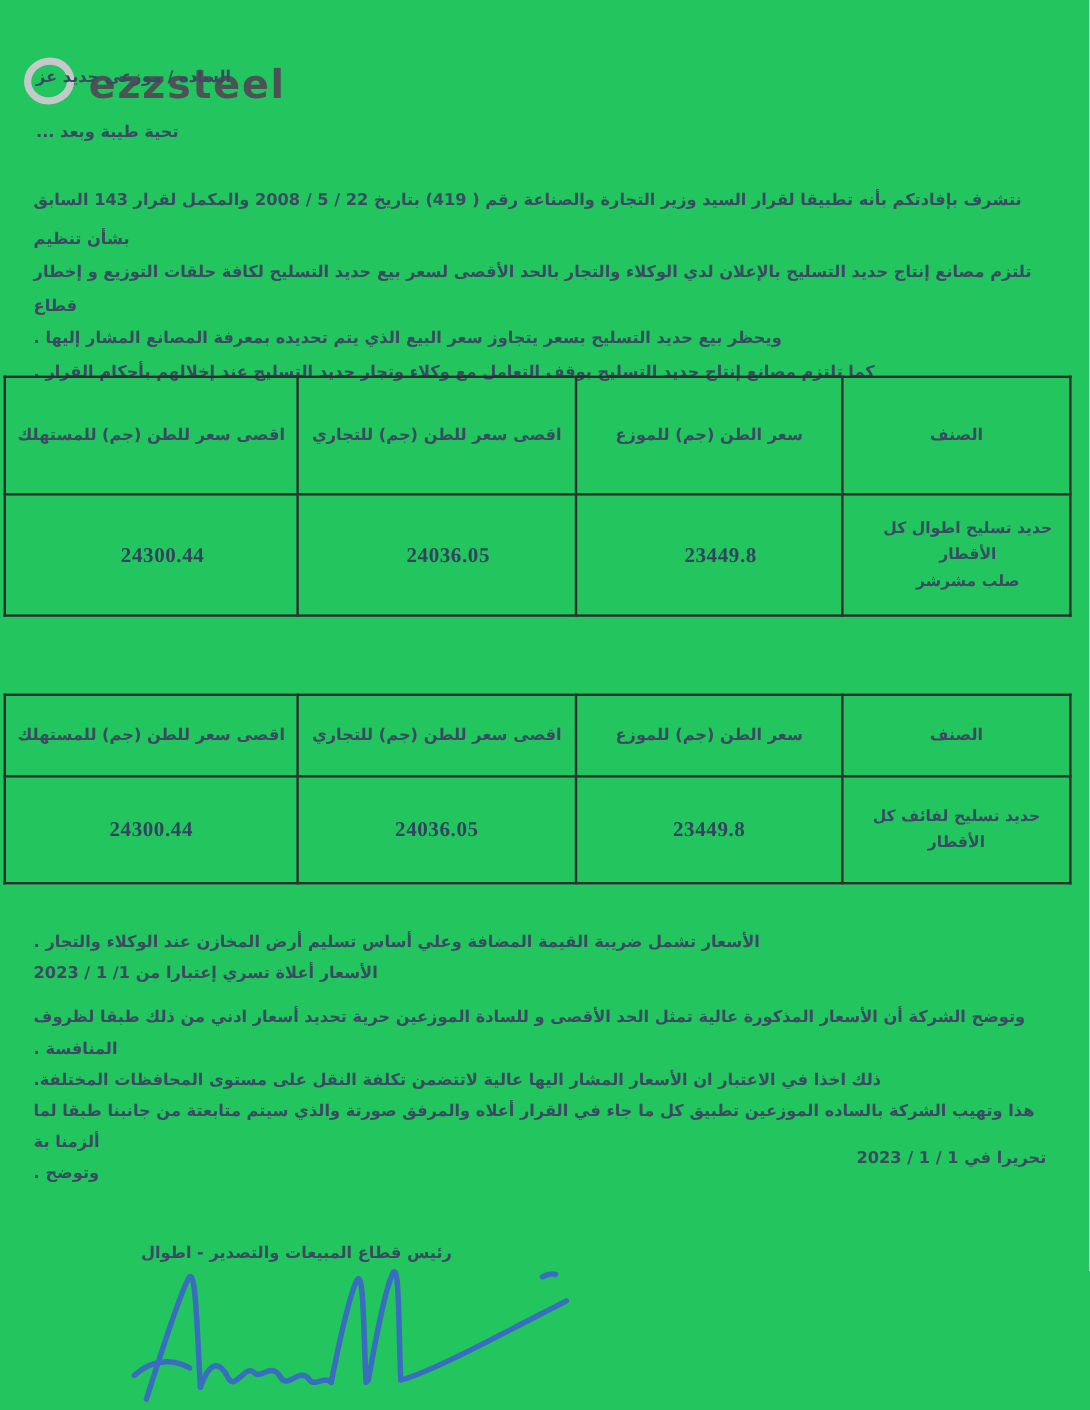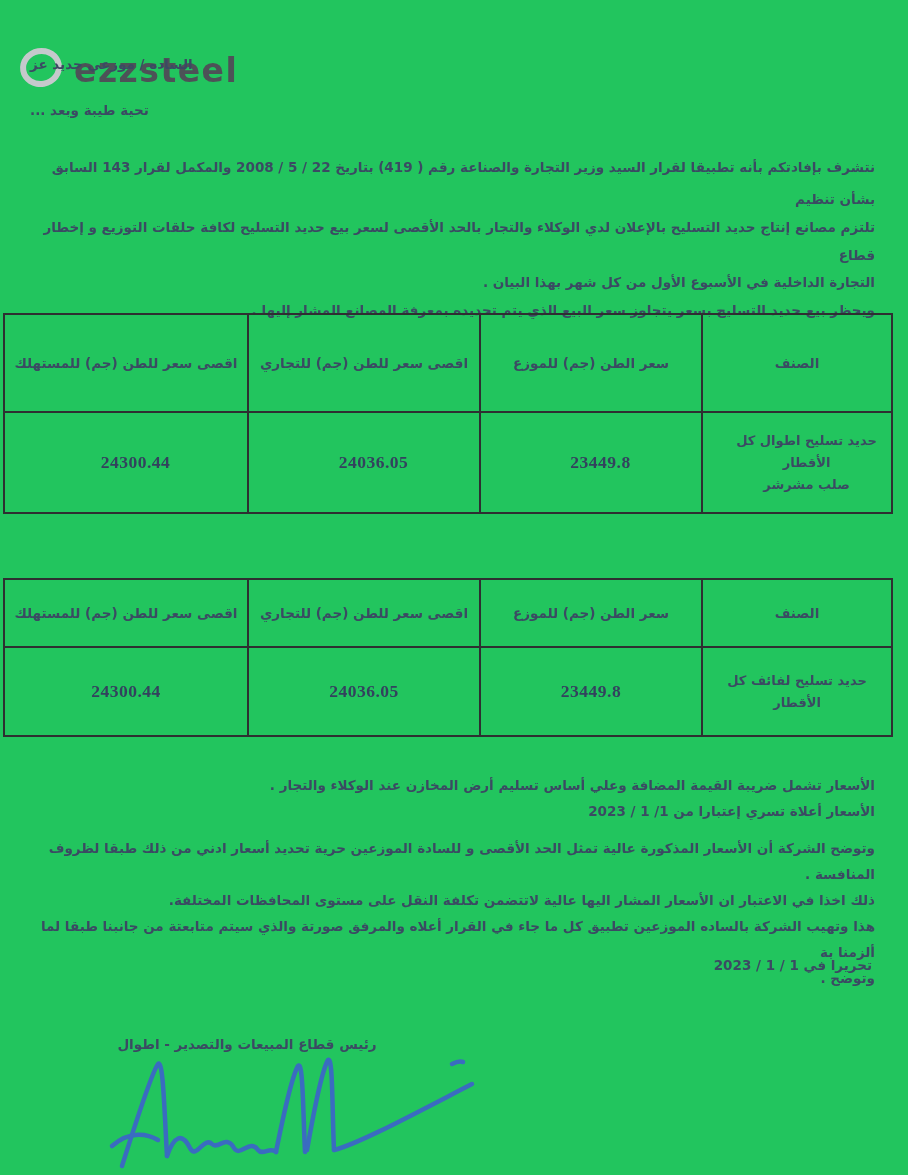--- a/index.html
+++ b/index.html
@@ -22,21 +22,21 @@
   .logo-text {
     margin-left:12px; font-size:33px; font-weight:700; color:#4d5257;
     letter-spacing:1.5px; font-family:"DejaVu Sans", sans-serif;
   }
 
   
   .line { position:absolute; right:36px; left:30px; text-align:left; font-weight:700; font-size:13.5px; }
   .recipient { top:56px; }
   .greeting  { top:102px; }
 
-  .para { position:absolute; right:33px; left:28px; text-align:right; font-weight:700; font-size:13.5px; }
+  .para { position:absolute; right:33px; left:28px; text-align:left; font-weight:700; font-size:13.5px; }
   .intro   { top:151px; line-height:32px; }
   .clauses { top:214px; line-height:27.5px; }
   .notes   { top:772px; line-height:26px; }
   .notes .gap-before { margin-top:11px; }
 
   
   table { border-collapse:collapse; table-layout:fixed; position:absolute; left:3px; width:888px; direction:rtl; }
   .table1 { top:313px; }
   .table2 { top:578px; }
   th, td { border:2.5px solid #2e2f31; padding:2px 8px; text-align:center; vertical-align:middle; }
@@ -68,22 +68,22 @@
 
   <div class="line recipient">الساده / موزعي حديد عز</div>
   <div class="line greeting">تحية طيبة وبعد ...</div>
 
   <div class="para intro">
     <div>نتشرف بإفادتكم بأنه تطبيقا لقرار السيد وزير التجارة والصناعة رقم ( 419) بتاريخ 22 / 5 / 2008 والمكمل لقرار 143 السابق بشأن تنظيم</div>
   </div>
 
   <div class="para clauses">
     <div>تلتزم مصانع إنتاج حديد التسليح بالإعلان لدي الوكلاء والتجار بالحد الأقصى لسعر بيع حديد التسليح لكافة حلقات التوزيع و إخطار قطاع</div>
-    <div>التجارة الداخلية في الأسبوع الأول من كل شهر بهذا البيان .</div>
     <div>ويحظر بيع حديد التسليح بسعر يتجاوز سعر البيع الذي يتم تحديده بمعرفة المصانع المشار إليها .</div>
+    <div>كما تلتزم مصانع إنتاج حديد التسليح بوقف التعامل مع وكلاء وتجار حديد التسليح عند إخلالهم بأحكام القرار .</div>
   </div>
 
   <table class="table1">
     <colgroup>
       <col style="width:190px">
         <col style="width:222px">
         <col style="width:232px">
         <col style="width:244px">
     </colgroup>
     <tbody>

